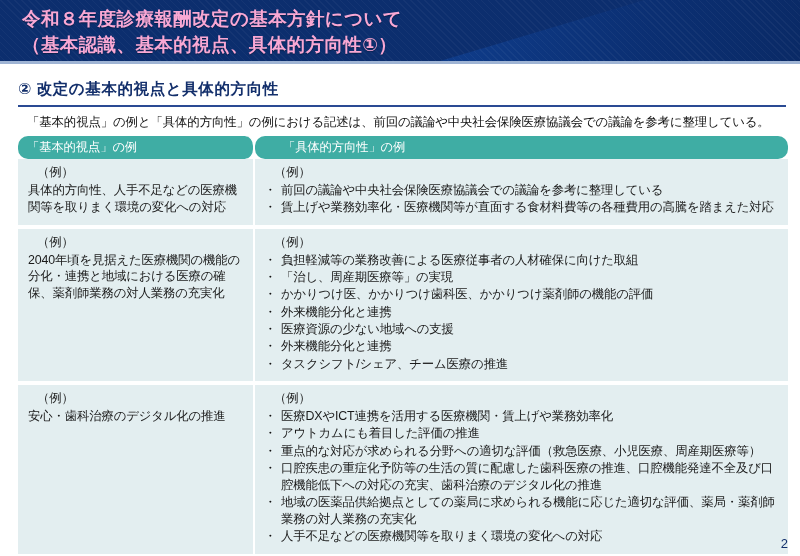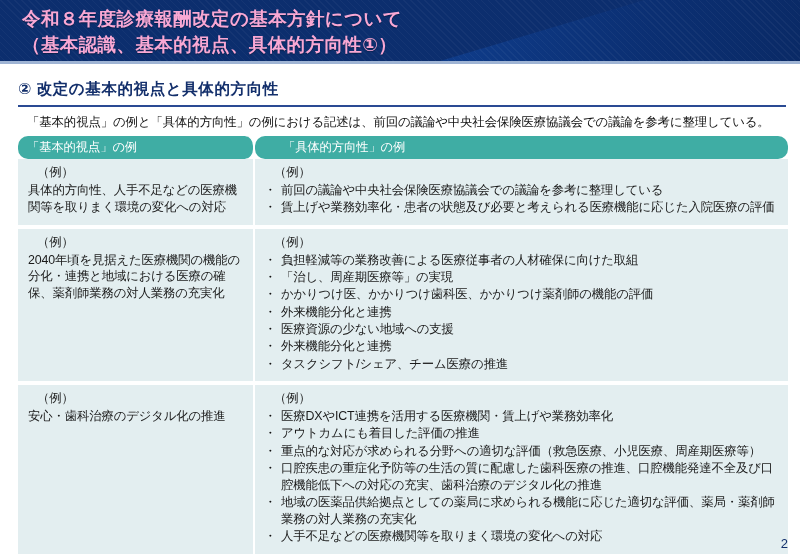--- a/index.html
+++ b/index.html
@@ -210,21 +210,21 @@
 
       <tr>
         <td>
           <span class="rei">（例）</span>
           <span class="lead-text">具体的方向性、人手不足などの医療機関等を取りまく環境の変化への対応</span>
         </td>
         <td>
           <span class="rei">（例）</span>
           <ul class="bl">
             <li>前回の議論や中央社会保険医療協議会での議論を参考に整理している</li>
-            <li>賃上げや業務効率化・患者の状態及び必要と考えられる医療機能に応じた入院医療の評価</li>
+            <li>賃上げや業務効率化・医療機関等が直面する食材料費等の各種費用の高騰を踏まえた対応</li>
           </ul>
         </td>
       </tr>
 
       <tr>
         <td>
           <span class="rei">（例）</span>
           <span class="lead-text">2040年頃を見据えた医療機関の機能の分化・連携と地域における医療の確保、薬剤師業務の対人業務の充実化</span>
         </td>
         <td>

